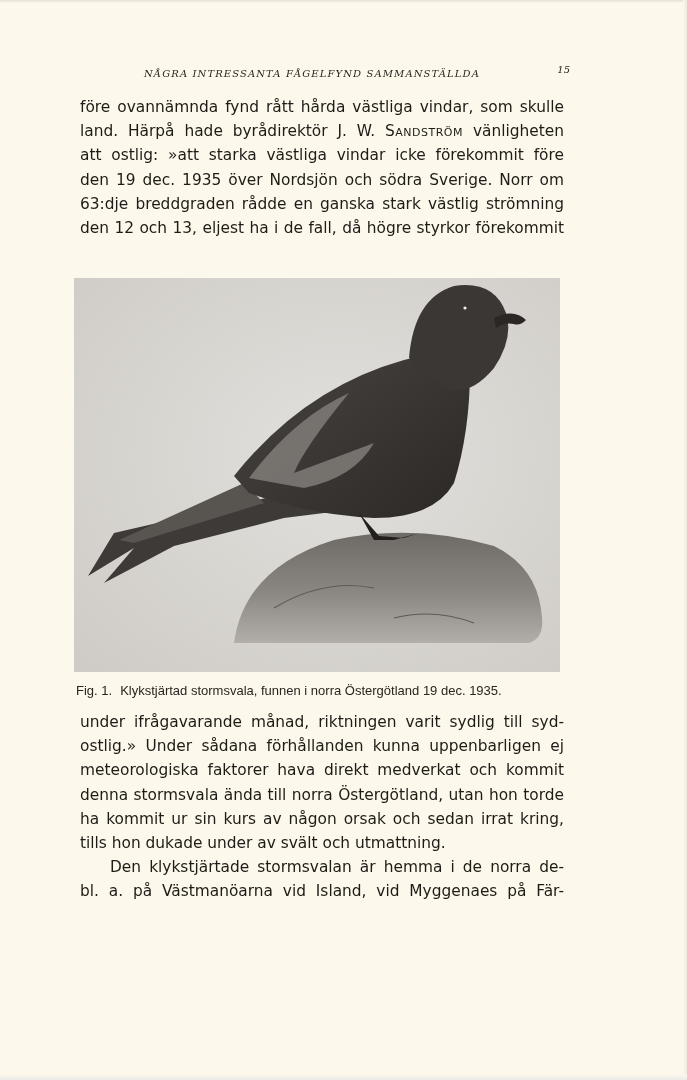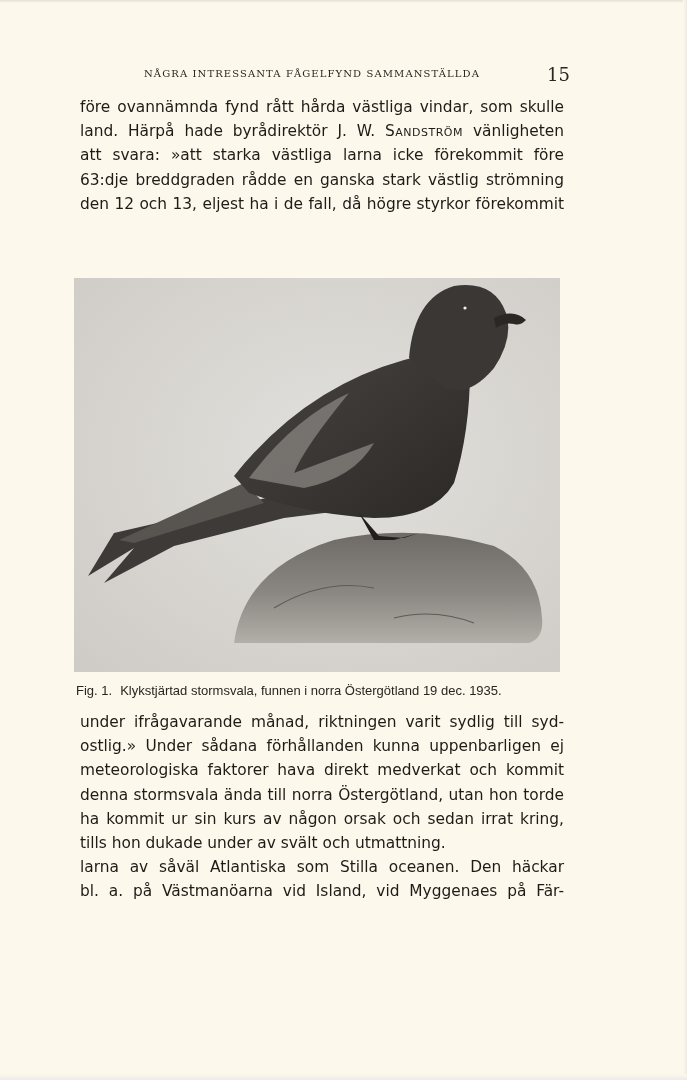--- a/index.html
+++ b/index.html
@@ -16,32 +16,32 @@
     }
     .page-edge-right {
       position: absolute; right: 0; top: 0; width: 4px; height: 1080px;
       background: linear-gradient(90deg, #fdf8ec, #eeeae2);
     }
     .page-edge-bottom {
       position: absolute; left: 0; bottom: 0; width: 687px; height: 6px;
       background: linear-gradient(#fdf8ec, #ecebe7);
     }
     .running-head {
-      position: absolute; left: 76px; top: 64px; width: 496px; height: 20px;
+      position: absolute; left: 76px; top: 64px; width: 496px; height: 20px; font-style: italic;
     }
     .running-title {
       position: absolute; left: 68px; top: 4px;
       font-family: "DejaVu Serif", serif;
       font-size: 10px; letter-spacing: 1.1px;
       color: #2a2520;
     }
     .page-number {
       position: absolute; right: 2px; top: 0px;
       font-family: "DejaVu Serif", serif;
-      font-size: 18px; color: #2a2520;
+      font-size: 10px; color: #2a2520;
     }
     .para {
       position: absolute; left: 80px; width: 484px;
       font-family: "DejaVu Sans", sans-serif;
       font-size: 15.4px; color: #1f1b17;
     }
     .para .line {
       display: block; height: 24.2px; line-height: 24.2px;
       white-space: nowrap;
       text-align: justify; text-align-last: justify;
@@ -71,21 +71,22 @@
 <div class="page-edge-bottom"></div>
 
 <div class="running-head">
   <span class="running-title">NÅGRA INTRESSANTA FÅGELFYND SAMMANSTÄLLDA</span>
   <span class="page-number">15</span>
 </div>
 
 <div class="para" style="top:95px;">
   <span class="line">före ovannämnda fynd rått hårda västliga vindar, som skulle</span>
   <span class="line"><span>land. Härpå hade byrådirektör J. W. </span><span class="smallcaps">Sandström</span><span> vänligheten</span></span>
-  <span class="line">att svara: »att starka västliga larna icke förekommit före</span>
+  <span class="line">att ostlig: »att starka västliga vindar icke förekommit före</span>
+  <span class="line">den 19 dec. 1935 över Nordsjön och södra Sverige. Norr om</span>
   <span class="line">63:dje breddgraden rådde en ganska stark västlig strömning</span>
   <span class="line">den 12 och 13, eljest ha i de fall, då högre styrkor förekommit</span>
 </div>
 
 <div class="figure" role="img" aria-label="Photograph of a mounted fork-tailed storm petrel on a rounded stone base">
   <svg width="486" height="394" viewBox="0 0 486 394">
     <defs>
       <radialGradient id="bg" cx="55%" cy="45%" r="75%">
         <stop offset="0%" stop-color="#e2e0dc"></stop>
         <stop offset="100%" stop-color="#cfccc7"></stop>
@@ -128,15 +129,15 @@
 <div class="para" style="top:710px;">
   <span class="line">under ifrågavarande månad, riktningen varit sydlig till syd-</span>
   <span class="line">ostlig.» Under sådana förhållanden kunna uppenbarligen ej</span>
   <span class="line">meteorologiska faktorer hava direkt medverkat och kommit</span>
   <span class="line">denna stormsvala ända till norra Östergötland, utan hon torde</span>
   <span class="line">ha kommit ur sin kurs av någon orsak och sedan irrat kring,</span>
   <span class="line last">tills hon dukade under av svält och utmattning.</span>
 </div>
 
 <div class="para" style="top:855px;">
-  <span class="line">larna av såväl Atlantiska som Stilla oceanen. Den häckar</span>
+  <span class="line indent">Den klykstjärtade stormsvalan är hemma i de norra de-</span>
   <span class="line">bl. a. på Västmanöarna vid Island, vid Myggenaes på Fär-</span>
 </div>
 
 </body></html>

